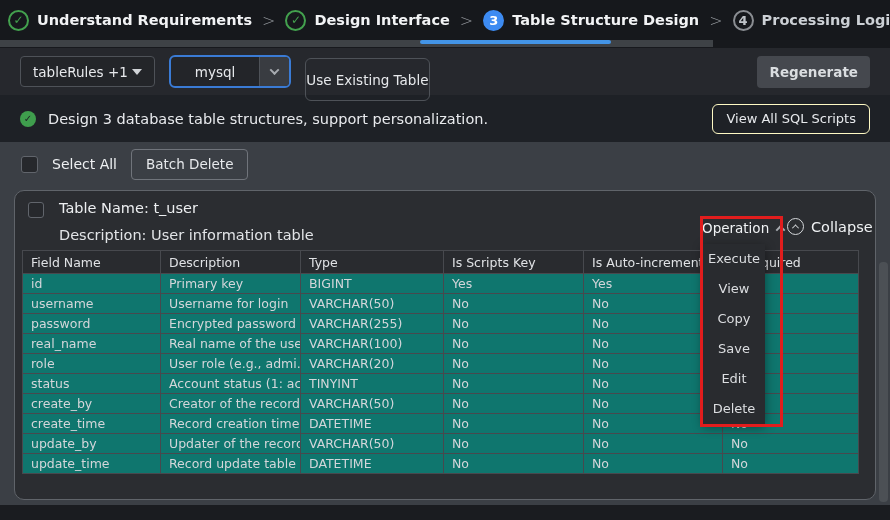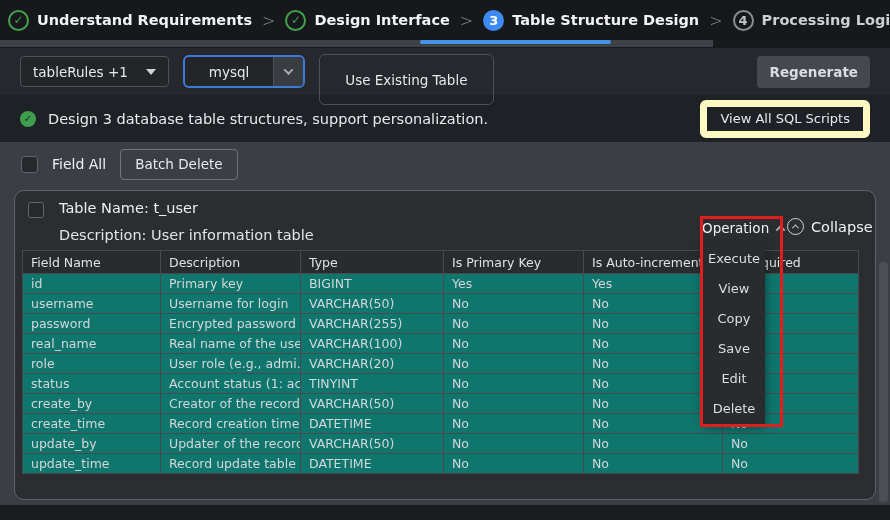--- a/index.html
+++ b/index.html
@@ -23,45 +23,45 @@
   .scroll-row { height:8px; background:#17191d; position:relative; }
   .scroll-thumb { position:absolute; left:0; top:0; width:713px; height:7px; background:#3e4246; }
   .tab-underline { position:absolute; left:420px; top:0; width:191px; height:4px;
     background:#4394e6; border-radius:2px; }
 
   
   .toolbar { height:47px; background:#26282d; display:flex; align-items:center;
     padding:0 20px; gap:14px; }
   .btn { display:flex; align-items:center; color:#e7e9ec; cursor:pointer; }
   .btn-rules { height:31px; padding:0 12px; background:#232529; border:1px solid #4e5258;
-    border-radius:4px; font-size:13.5px; gap:18px; }
+    border-radius:4px; font-size:13.5px; gap:4px; }
   .caret-down { width:0; height:0; border-left:5px solid transparent;
     border-right:5px solid transparent; border-top:6px solid #d0d3d7; }
   .select { height:33px; border:2px solid #3a7bd5; border-radius:6px; background:#232529;
     display:flex; align-items:stretch; overflow:hidden; cursor:pointer; }
   .select-value { display:flex; align-items:center; padding:0 24px; font-size:13.5px;
     color:#e7e9ec; min-width:62px; }
   .select-arrow { width:30px; background:#393c41; border-left:1px solid #4e5258;
     display:flex; align-items:center; justify-content:center; }
   .chev { width:7px; height:7px; border-right:2px solid #a7abb0; border-bottom:2px solid #a7abb0; }
   .chev.down { transform:rotate(45deg) translate(-1px,-1px); }
   .chev.up { transform:rotate(-135deg) translate(-1px,-1px); }
-  .btn-existing { height:51px; padding:0 25px; border:1px solid #4e5258; border-radius:6px;
+  .btn-existing { height:43px; padding:0 0; border:1px solid #4e5258; border-radius:6px;
     font-size:13.5px;margin-top:16px; }
   .btn-regenerate { margin-left:auto; height:29px; padding:16px 12px; background:#45484e;
     border-radius:4px; font-size:13.5px; font-weight:bold; color:#dadde0; }
 
   
   .status-row { height:47px; background:#1e2126; display:flex; align-items:center;
     padding:0 20px; gap:12px; }
   .status-check { width:16px; height:16px; border-radius:50%; background:#3f9e4d;
     color:#1e2126; font-size:10px; font-weight:bold; display:flex; align-items:center;
     justify-content:center; flex:0 0 auto; }
   .status-msg { font-size:14.5px; color:#e8eaed; }
-  .btn-viewsql { margin-left:auto; height:30px; padding:12px 13px; border:7px solid #fef9c3;
+  .btn-viewsql { margin-left:auto; height:30px; padding:12px 13px; border:1px solid #fef9c3;
     border-radius:6px; font-size:13px; }
 
   
   .content { height:363px; background:#3b3f45; padding:0 14px; position:relative; }
   .select-row { height:44px; display:flex; align-items:center; gap:14px; padding-left:7px; }
   .checkbox { width:17px; height:17px; background:#26282c; border:1.5px solid #61656c;
     border-radius:3px; flex:0 0 auto; cursor:pointer; }
   .selectall-label { font-size:14px; color:#eef0f2; }
   .btn-batch { height:31px; padding:0 14px; border:1px solid #70747b; border-radius:4px;
     font-size:13.5px; }
@@ -150,21 +150,21 @@
 <div class="status-row">
   <span class="status-check">✓</span>
   <span class="status-msg">Design 3 database table structures, support personalization.</span>
   <div class="btn btn-viewsql">View All SQL Scripts</div>
 </div>
 
 <div class="content">
 
   <div class="select-row">
     <span class="checkbox"></span>
-    <span class="selectall-label">Field All</span>
+    <span class="selectall-label">Select All</span>
     <div class="btn btn-batch">Batch Delete</div>
   </div>
 
   <div class="card">
     <span class="checkbox card-check"></span>
     <div class="card-title">Table Name: t_user</div>
     <div class="card-desc">Description: User information table</div>
 
     <div class="op-btn">
       <span>Operation</span>
@@ -185,21 +185,21 @@
             <col style="width:143px">
           <col style="width:140px">
             <col style="width:139px">
             <col style="width:136px">
         </colgroup>
         <thead>
           <tr>
             <th>Field Name</th>
             <th>Description</th>
             <th>Type</th>
-            <th>Is Primary Key</th>
+            <th>Is Scripts Key</th>
             <th>Is Auto-increment</th>
             <th>Is Required</th>
           </tr>
         </thead>
         <tbody>
           <tr>
             <td>id</td>
             <td>Primary key</td>
             <td>BIGINT</td>
             <td>Yes</td>

